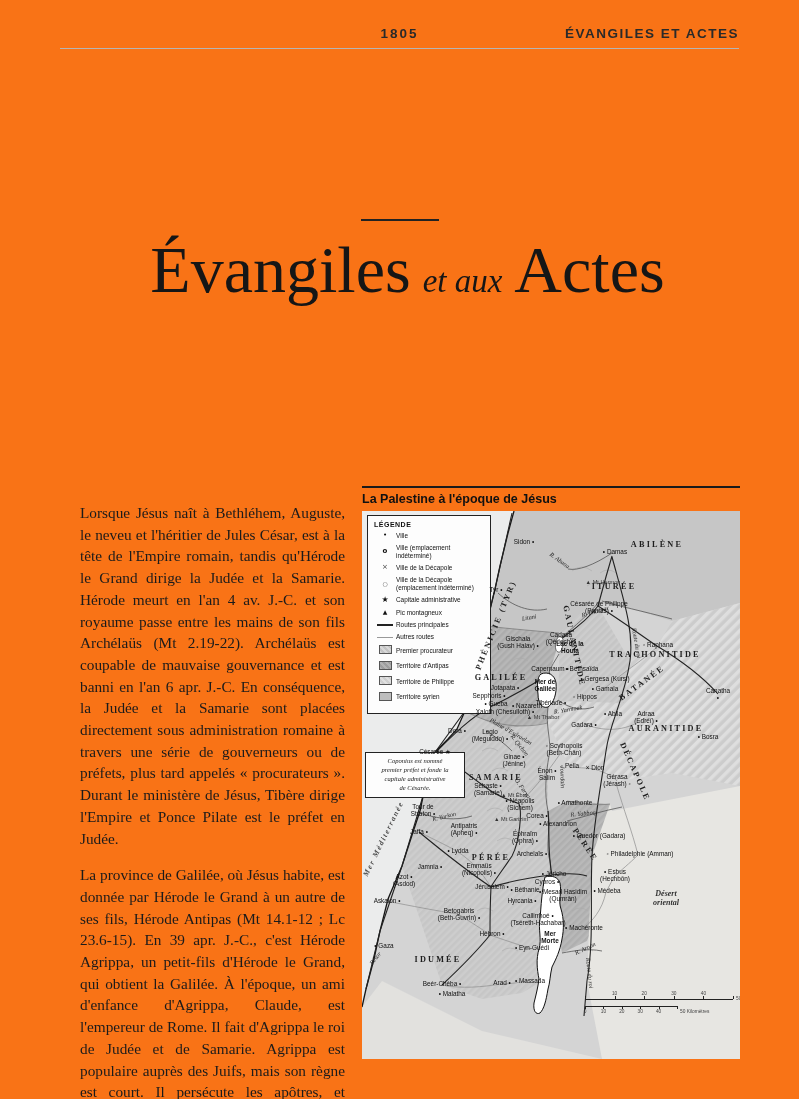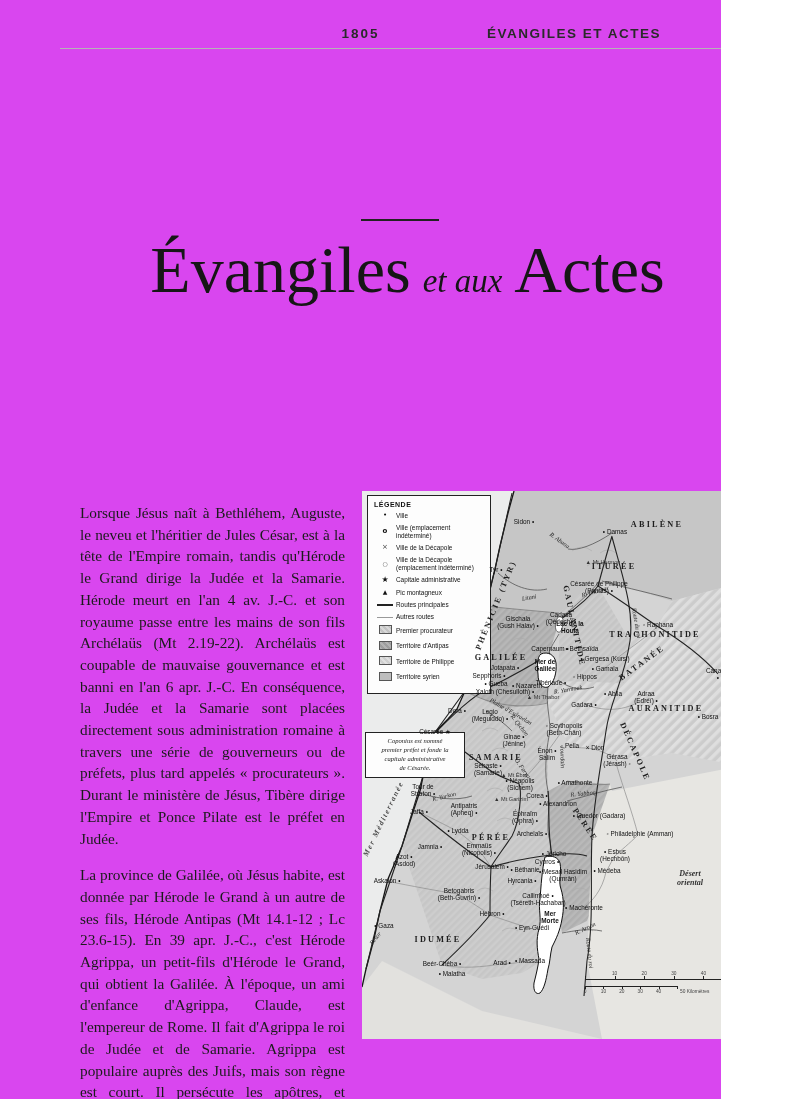--- a/index.html
+++ b/index.html
@@ -1,16 +1,16 @@
 <!DOCTYPE html>
 <html lang="fr"><head>
 <meta charset="utf-8">
 <style>
   html,body{margin:0;padding:0;background:#fff;}
-  .page{position:relative;width:721px;height:1099px;background:#d946ef;overflow:hidden;
+  .page{position:relative;width:799px;height:1099px;background:#f97316;overflow:hidden;
         font-family:"Liberation Serif",serif;color:#1c1c1c;}
 
   
   .pagenum{position:absolute;top:26px;left:50%;transform:translateX(-50%);
            font-family:"Liberation Sans",sans-serif;font-weight:bold;font-size:13.5px;
            letter-spacing:2px;color:#2a2a2a;}
   .runhead{position:absolute;top:26px;right:60px;
            font-family:"Liberation Sans",sans-serif;font-weight:bold;font-size:13.5px;
            letter-spacing:1.5px;color:#2a2a2a;}
   .head-rule{position:absolute;top:48px;left:60px;width:679px;height:1px;background:#b5b5b5;}
@@ -104,20 +104,21 @@
       <span>Évangiles</span><em>et aux</em><span>Actes</span>
     </h1>
   </section>
 
   <article class="text-col">
     <p>Lorsque Jésus naît à Bethléhem, Auguste, le neveu et l'héritier de Jules César, est à la tête de l'Empire romain, tandis qu'Hérode le Grand dirige la Judée et la Samarie. Hérode meurt en l'an 4 av. J.-C. et son royaume passe entre les mains de son fils Archélaüs (Mt 2.19-22). Archélaüs est coupable de mauvaise gouvernance et est banni en l'an 6 apr. J.-C. En conséquence, la Judée et la Samarie sont placées directement sous administration romaine à travers une série de gouverneurs ou de préfets, plus tard appelés « procurateurs ». Durant le ministère de Jésus, Tibère dirige l'Empire et Ponce Pilate est le préfet en Judée.</p>
     <p>La province de Galilée, où Jésus habite, est donnée par Hérode le Grand à un autre de ses fils, Hérode Antipas (Mt 14.1-12 ; Lc 23.6-15). En 39 apr. J.-C., c'est Hérode Agrippa, un petit-fils d'Hérode le Grand, qui obtient la Galilée. À l'époque, un ami d'enfance d'Agrippa, Claude, est l'empereur de Rome. Il fait d'Agrippa le roi de Judée et de Samarie. Agrippa est populaire auprès des Juifs, mais son règne est court. Il persécute les apôtres, et lorsqu'il se laisse être adoré comme un dieu, il est frappé d'une maladie</p>
   </article>
 
   <aside class="map-col">
+    <div class="map-title">La Palestine à l'époque de Jésus</div>
     <div class="map-canvas" id="map-canvas">
 
       <svg width="378" height="548" viewBox="0 0 378 548">
         <defs>
           <pattern id="stripesW" width="7" height="7" patternTransform="rotate(45)" patternUnits="userSpaceOnUse">
             <rect width="7" height="7" fill="#cbcbcb"></rect>
               <rect width="3.5" height="7" fill="#e0e0e0"></rect>
           </pattern>
           <pattern id="hatchA" width="5" height="5" patternTransform="rotate(45)" patternUnits="userSpaceOnUse">
             <rect width="5" height="5" fill="#b4b4b4"></rect>
@@ -309,21 +310,21 @@
           <div class="lbl l-region" style="left: 139px; top: 167px; transform: translate(-50%, -50%);">GALILÉE</div>
           <div class="lbl l-region" style="left: 293px; top: 144px; transform: translate(-50%, -50%);">TRACHONITIDE</div>
           <div class="lbl l-region" style="left: 280px; top: 172px; transform: translate(-50%, -50%) rotate(-36deg);">BATANÉE</div>
           <div class="lbl l-region" style="left: 304px; top: 218px; transform: translate(-50%, -50%);">AURANITIDE</div>
           <div class="lbl l-region" style="left: 273px; top: 261px; transform: translate(-50%, -50%) rotate(66deg);">DÉCAPOLE</div>
           <div class="lbl l-region" style="left: 134px; top: 267px; transform: translate(-50%, -50%);">SAMARIE</div>
           <div class="lbl l-region" style="left: 223px; top: 334px; transform: translate(-50%, -50%) rotate(56deg);">PÉRÉE</div>
           <div class="lbl l-region" style="left: 129px; top: 347px; transform: translate(-50%, -50%);">PÉRÉE</div>
           <div class="lbl l-region" style="left: 76px; top: 449px; transform: translate(-50%, -50%);">IDUMÉE</div>
           <div class="lbl l-sea" style="left: 22px; top: 328px; transform: translate(-50%, -50%) rotate(-64deg);">Mer Méditerranée</div>
-          <div class="lbl l-desert" style="left: 304px; top: 387px; transform: translate(-50%, -50%); margin-left: 24px;">Désert
+          <div class="lbl l-desert" style="left: 304px; top: 387px; transform: translate(-50%, -50%);">Désert
 oriental</div>
           <div class="lbl l-water" style="left: 208px; top: 136px; transform: translate(-50%, -50%);">Lac de la
 Houla</div>
           <div class="lbl l-water" style="left: 183px; top: 174px; transform: translate(-50%, -50%);">Mer de
 Galilée</div>
           <div class="lbl l-water" style="left: 188px; top: 426px; transform: translate(-50%, -50%);">Mer
 Morte</div>
           <div class="lbl l-river" style="left: 198px; top: 49px; transform: translate(-50%, -50%) rotate(36deg);">R. Abana</div>
           <div class="lbl l-river" style="left: 233px; top: 100px; transform: translate(-50%, -50%) rotate(-16deg);">R. Pharpar</div>
           <div class="lbl l-river" style="left: 167px; top: 106px; transform: translate(-50%, -50%) rotate(-10deg);">Litani</div>

